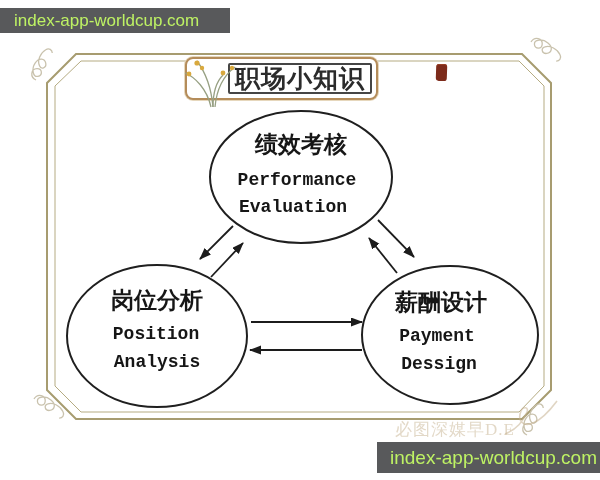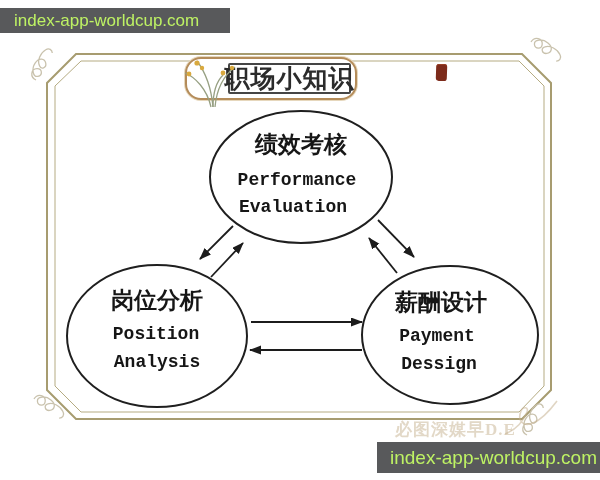--- a/index.html
+++ b/index.html
@@ -15,22 +15,22 @@
     font-family:"Liberation Sans", sans-serif;
   }
   .wm-top{left:0;top:8px;width:216px;height:25px;font-size:17px;padding-left:14px;}
   .wm-bottom{left:377px;top:442px;width:223px;height:31px;font-size:19px;padding-left:13px;}
 
   
   .canvas{position:absolute;left:0;top:0;z-index:1;}
 
   
   .banner{
-    position:absolute;left:185px;top:57px;width:172px;height:43px;
-    background:#ffffff;border:2px solid #b48c5a;border-radius:16px;
+    position:absolute;left:185px;top:57px;width:193px;height:43px;
+    background:#ffffff;border:2px solid #b48c5a;border-radius:8px;
     box-shadow:0 0 0 1px #e6d7bc;z-index:3;box-sizing:border-box;
   }
   .banner-inner{
     position:absolute;left:41px;top:4px;right:4px;bottom:4px;
     border:2px solid #454545;border-radius:2px;
     display:flex;align-items:center;justify-content:center;
     background:#ffffff;
   }
   .banner-title{
     font-family:"Liberation Serif", serif;
@@ -42,21 +42,21 @@
   
   .seal{
     position:absolute;left:436px;top:64px;width:11px;height:17px;
     background:#7d2b1b;border-radius:3px;transform:rotate(2deg);
     box-shadow:inset 0 1px 0 #9a4026;z-index:2;
   }
 
   
   .signature{
     position:absolute;left:395px;top:418px;z-index:2;opacity:0.5;
-    color:#c7b391;font-size:17px;font-weight:700;white-space:nowrap;
+    color:#c7b391;font-size:17px;font-weight:400;white-space:nowrap;
     font-family:"Liberation Serif", serif;letter-spacing:1px;
   }
 
   
   .node-zh{font-family:"Liberation Sans", sans-serif;font-size:23px;font-weight:700;fill:#161616;}
   .node-en{font-family:"Liberation Mono", monospace;font-size:18px;font-weight:700;fill:#161616;}
   .frame-line{fill:none;stroke:#a79c70;}
   .frame-line.inner{stroke:#b5ab82;}
   .curl{fill:none;stroke:#c9c2ad;stroke-width:1.3;}
   .edge{stroke:#1c1c1c;stroke-width:1.8;fill:none;}

